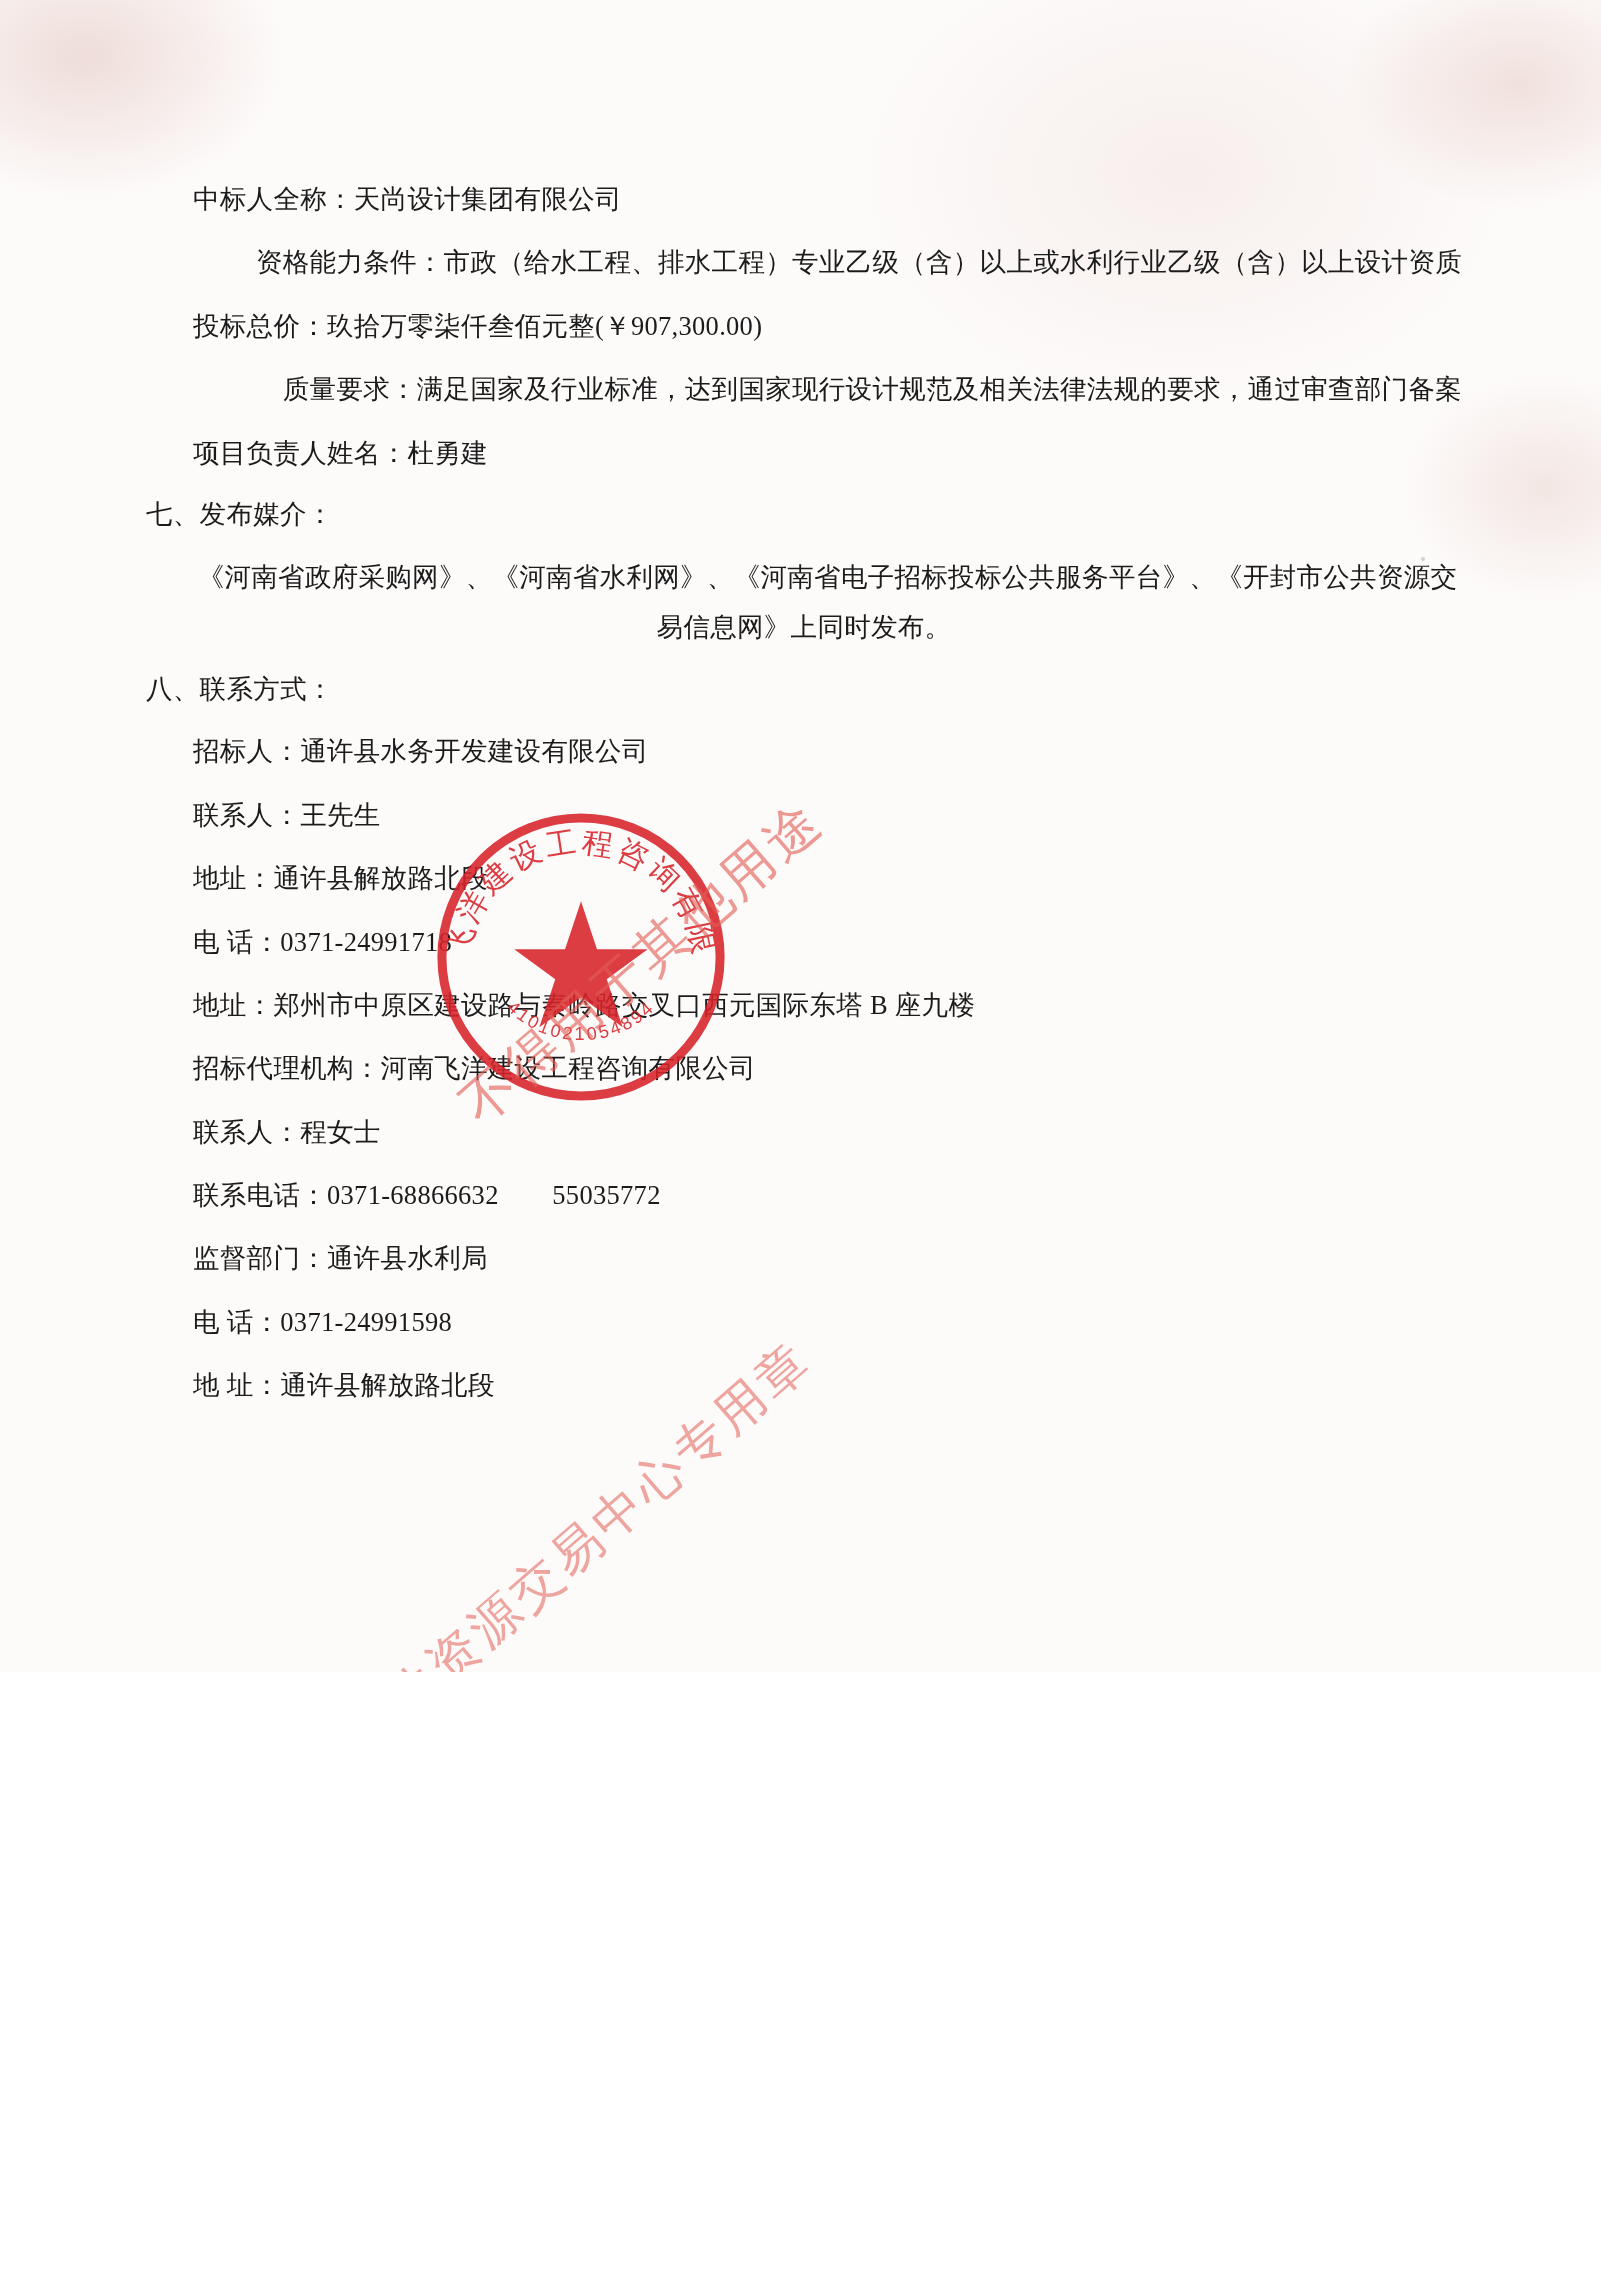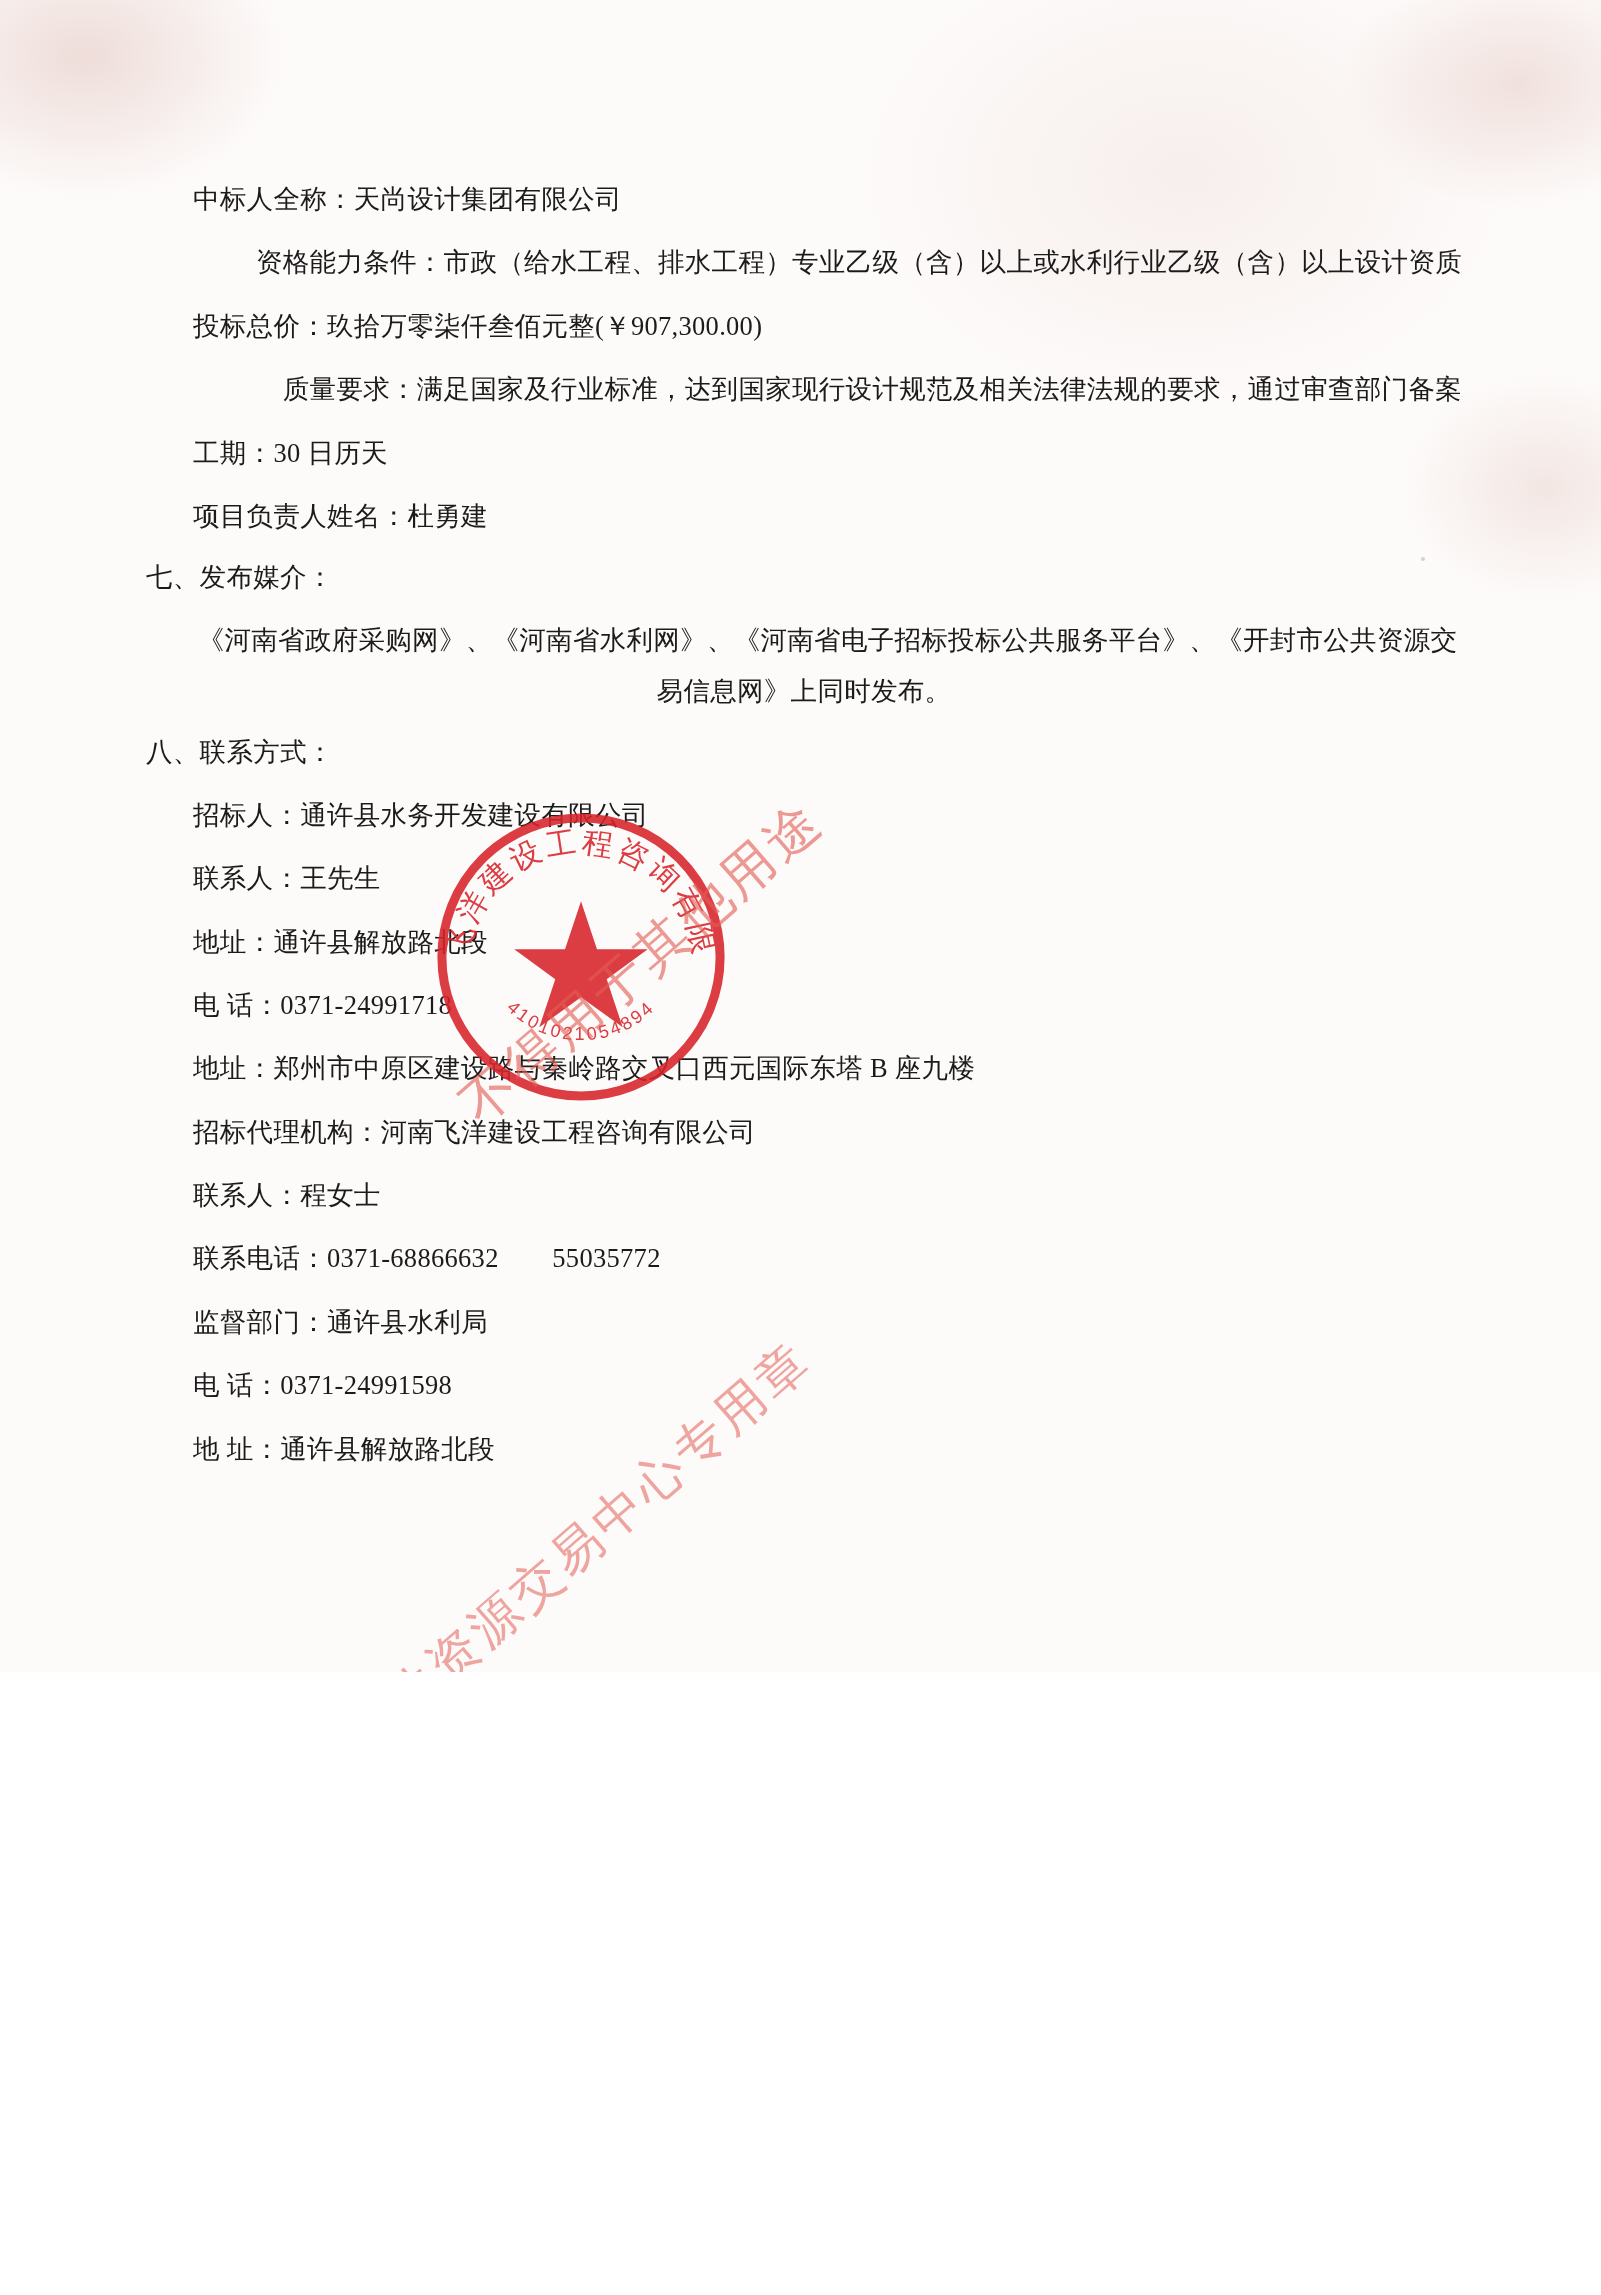--- a/index.html
+++ b/index.html
@@ -114,21 +114,20 @@
 <body>
 
 <div class="page">
   <div class="paper-tint"></div>
 
   <div class="content">
     <p class="para indent1">中标人全称：天尚设计集团有限公司</p>
     <p class="para indent-hang">资格能力条件：市政（给水工程、排水工程）专业乙级（含）以上或水利行业乙级（含）以上设计资质</p>
     <p class="para indent1">投标总价：玖拾万零柒仟叁佰元整(￥907,300.00)</p>
     <p class="para indent-hang">质量要求：满足国家及行业标准，达到国家现行设计规范及相关法律法规的要求，通过审查部门备案</p>
-    <p class="para indent1">工期：30 日历天</p>
     <p class="para indent1">项目负责人姓名：杜勇建</p>
 
     <p class="para section-head">七、发布媒介：</p>
     <p class="para body-indent">《河南省政府采购网》、《河南省水利网》、《河南省电子招标投标公共服务平台》、《开封市公共资源交易信息网》上同时发布。</p>
 
     <p class="para section-head">八、联系方式：</p>
     <p class="para indent1">招标人：通许县水务开发建设有限公司</p>
     <p class="para indent1">联系人：王先生</p>
     <p class="para indent1">地址：通许县解放路北段</p>
     <p class="para indent1">电 话：0371-24991718</p>

